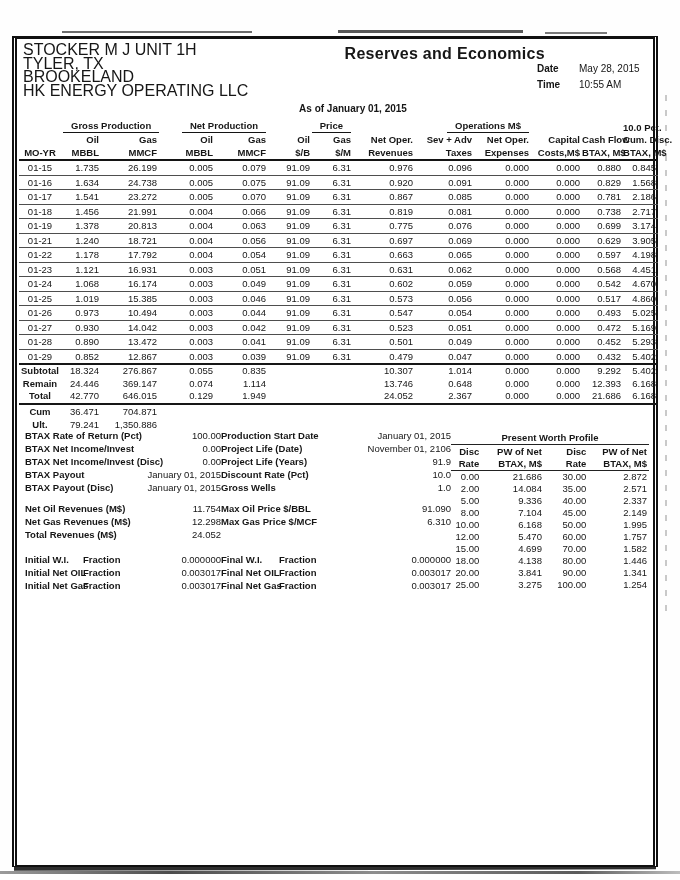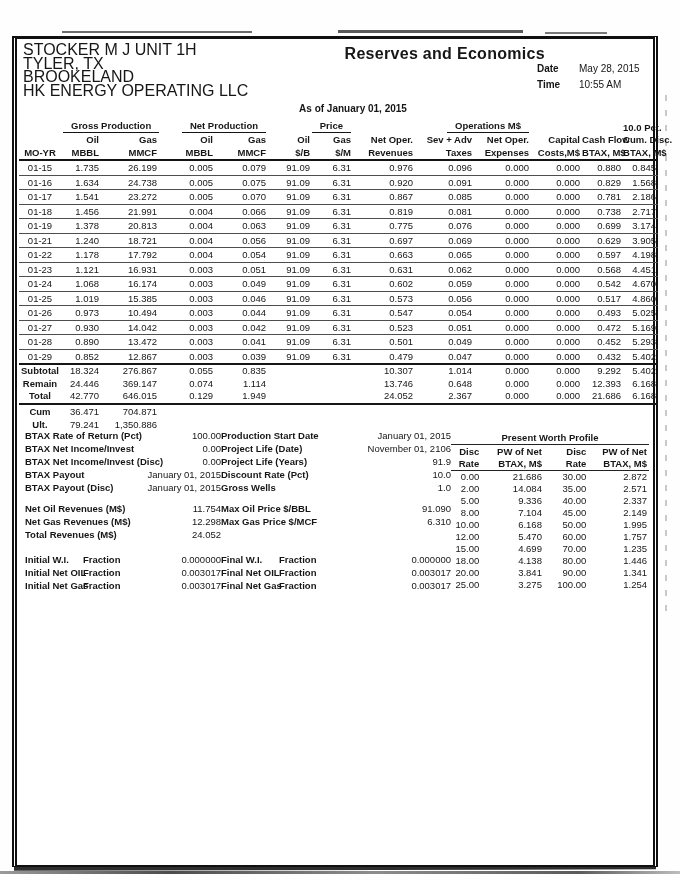--- a/index.html
+++ b/index.html
@@ -671,21 +671,21 @@
                 <td>12.00</td>
                 <td>5.470</td>
                 <td>60.00</td>
                 <td>1.757</td>
               </tr>
 
               <tr>
                 <td>15.00</td>
                 <td>4.699</td>
                 <td>70.00</td>
-                <td>1.235</td>
+                <td>1.582</td>
               </tr>
 
               <tr>
                 <td>18.00</td>
                 <td>4.138</td>
                 <td>80.00</td>
                 <td>1.446</td>
               </tr>
 
               <tr>

